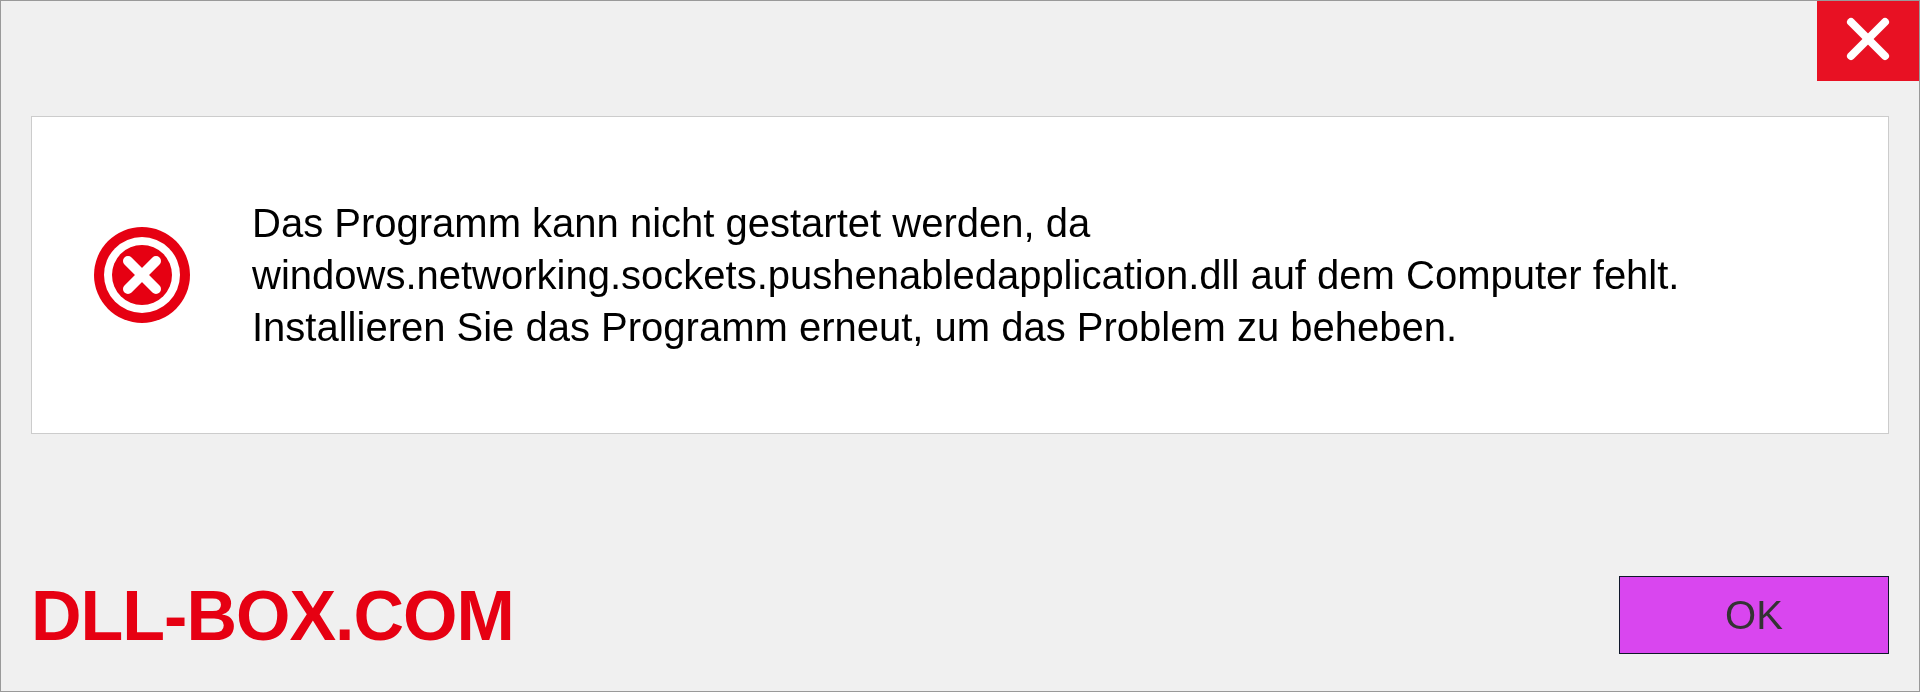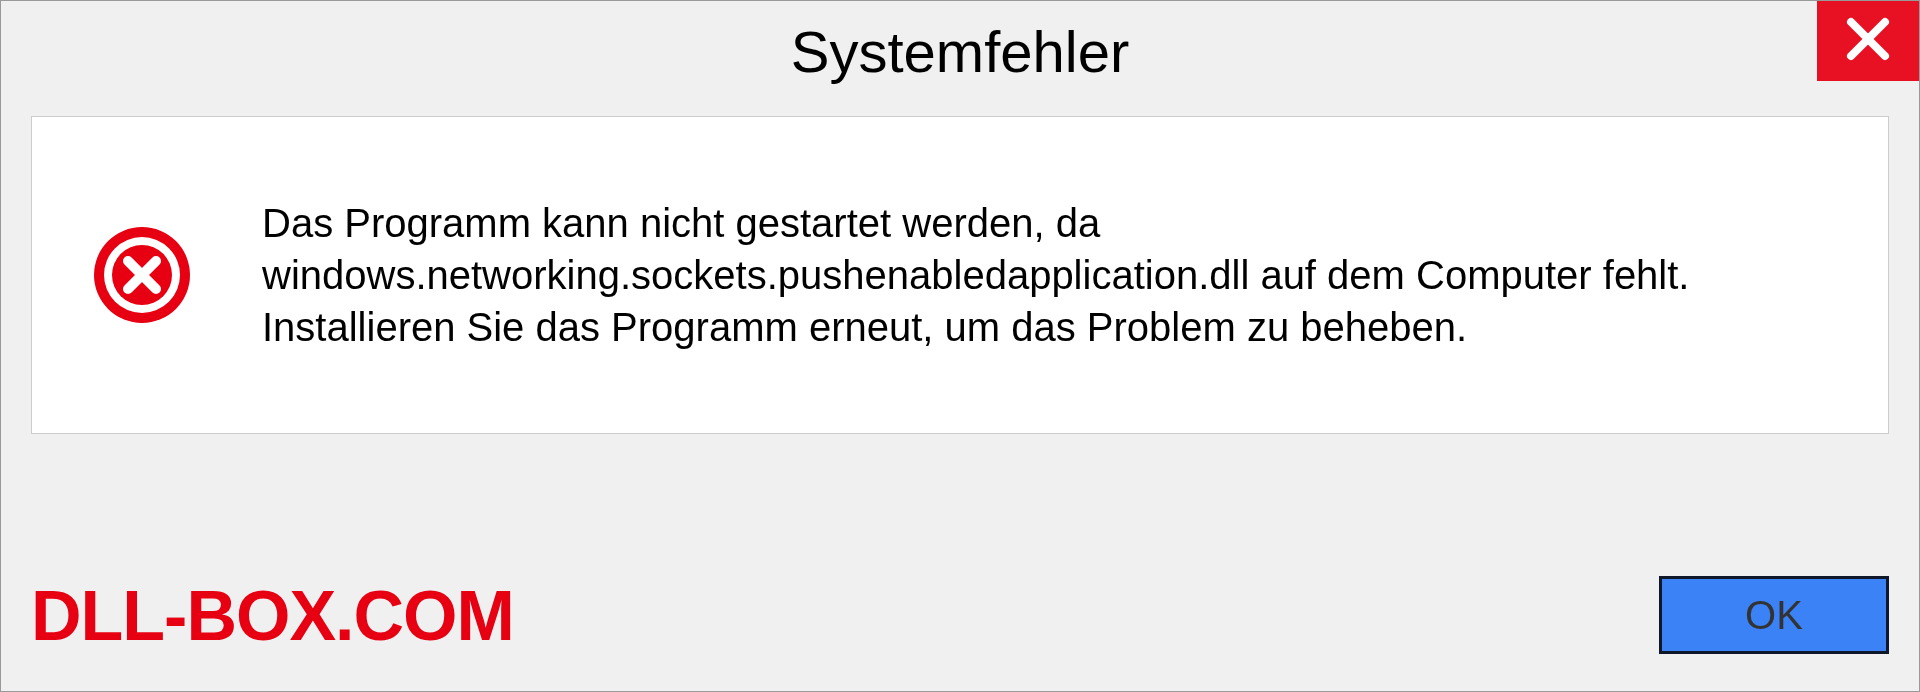--- a/index.html
+++ b/index.html
@@ -62,58 +62,56 @@
     .error-icon-circle {
       width: 100px;
       height: 100px;
       flex-shrink: 0;
     }
     .message-text {
       font-size: 40px;
       color: #000;
       line-height: 1.3;
       font-weight: 400;
-      margin-left: 10px;
     }
     .footer {
       position: absolute;
       bottom: 35px;
       left: 30px;
       right: 30px;
       display: flex;
       align-items: flex-start;
       justify-content: space-between;
     }
     .watermark {
       font-size: 70px;
       font-weight: 900;
       color: #e60012;
       letter-spacing: -1px;
       font-family: Arial, sans-serif;
     }
     .ok-button {
-      width: 230px;
+      width: 270px;
       height: 78px;
-      background: #3b82f6;
-      border: 3px solid #0f172a;
+      background: #d946ef;
+      border: 1px solid #0f172a;
       font-size: 40px;
       color: #333;
       display: flex;
       align-items: center;
       justify-content: center;
       cursor: pointer;
       font-family: inherit;
     }
   </style>
 </head>
 <body>
 
 <div class="dialog">
   <div class="titlebar">
-    <span class="title-text">Systemfehler</span>
     <div class="close-btn">
       <span>
         <svg viewBox="0 0 50 50">
           <line x1="8" y1="8" x2="42" y2="42" stroke="#fff" stroke-width="8" stroke-linecap="round"></line>
           <line x1="42" y1="8" x2="8" y2="42" stroke="#fff" stroke-width="8" stroke-linecap="round"></line>
         </svg>
       </span>
     </div>
   </div>
 

